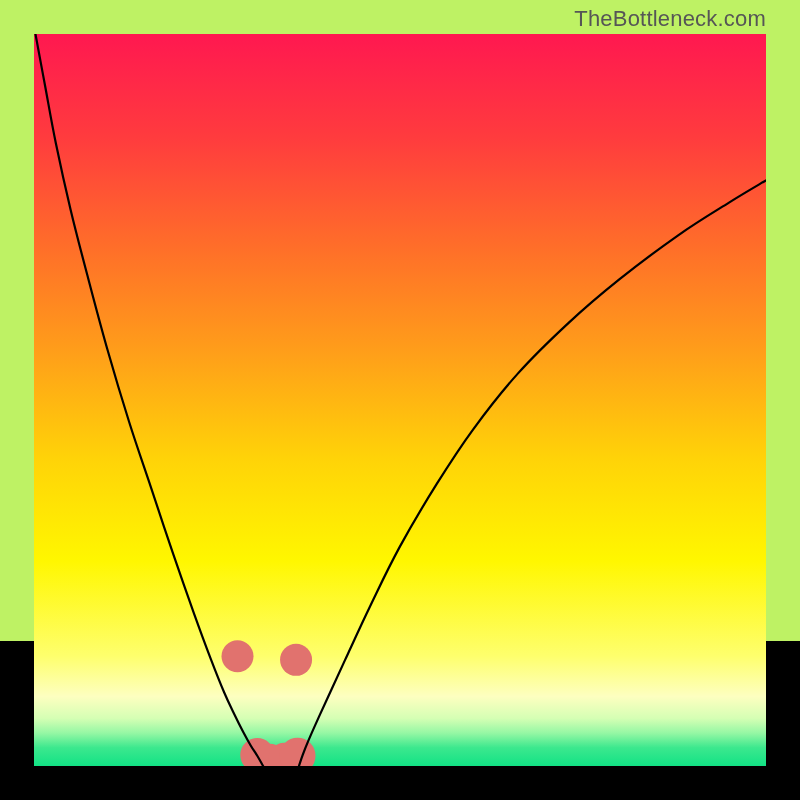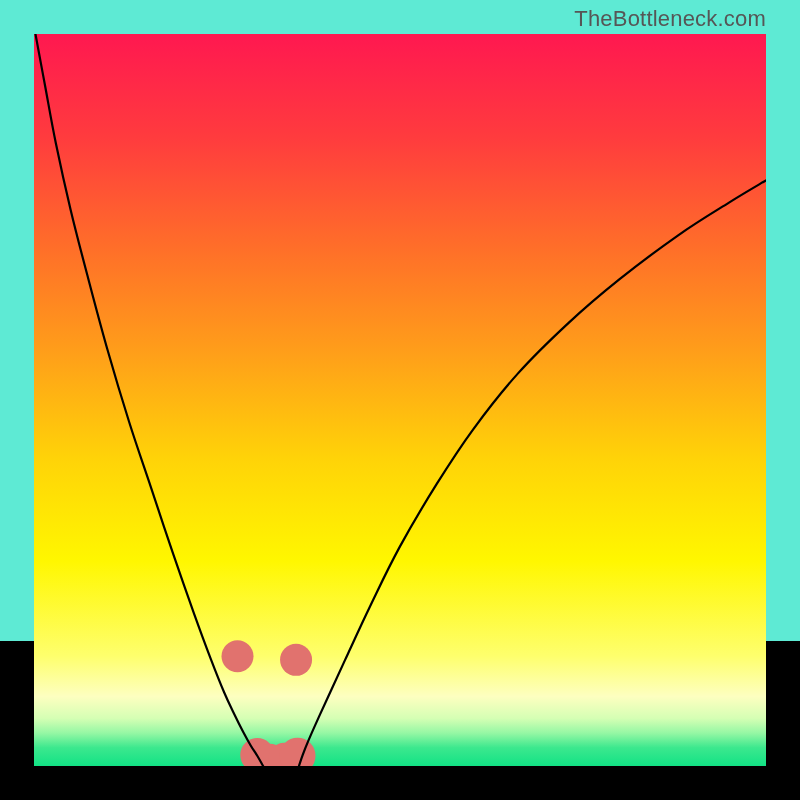--- a/index.html
+++ b/index.html
@@ -1,21 +1,21 @@
 <!DOCTYPE html>
 <html><head>
 <meta charset="utf-8">
 <style>
   * { margin: 0; padding: 0; box-sizing: border-box; }
   html, body { width: 800px; height: 800px; background: #000; overflow: hidden; }
   .frame {
     position: absolute;
     top: 0; left: 0;
     width: 800px; height: 641px;
-    background: #5eead4;
+    background: #bef264;
   }
   .plot-area {
     position: absolute;
     left: 34px;
     top: 34px;
     width: 732px;
     height: 732px;
     overflow: hidden;
   }
   .gradient-bg {

